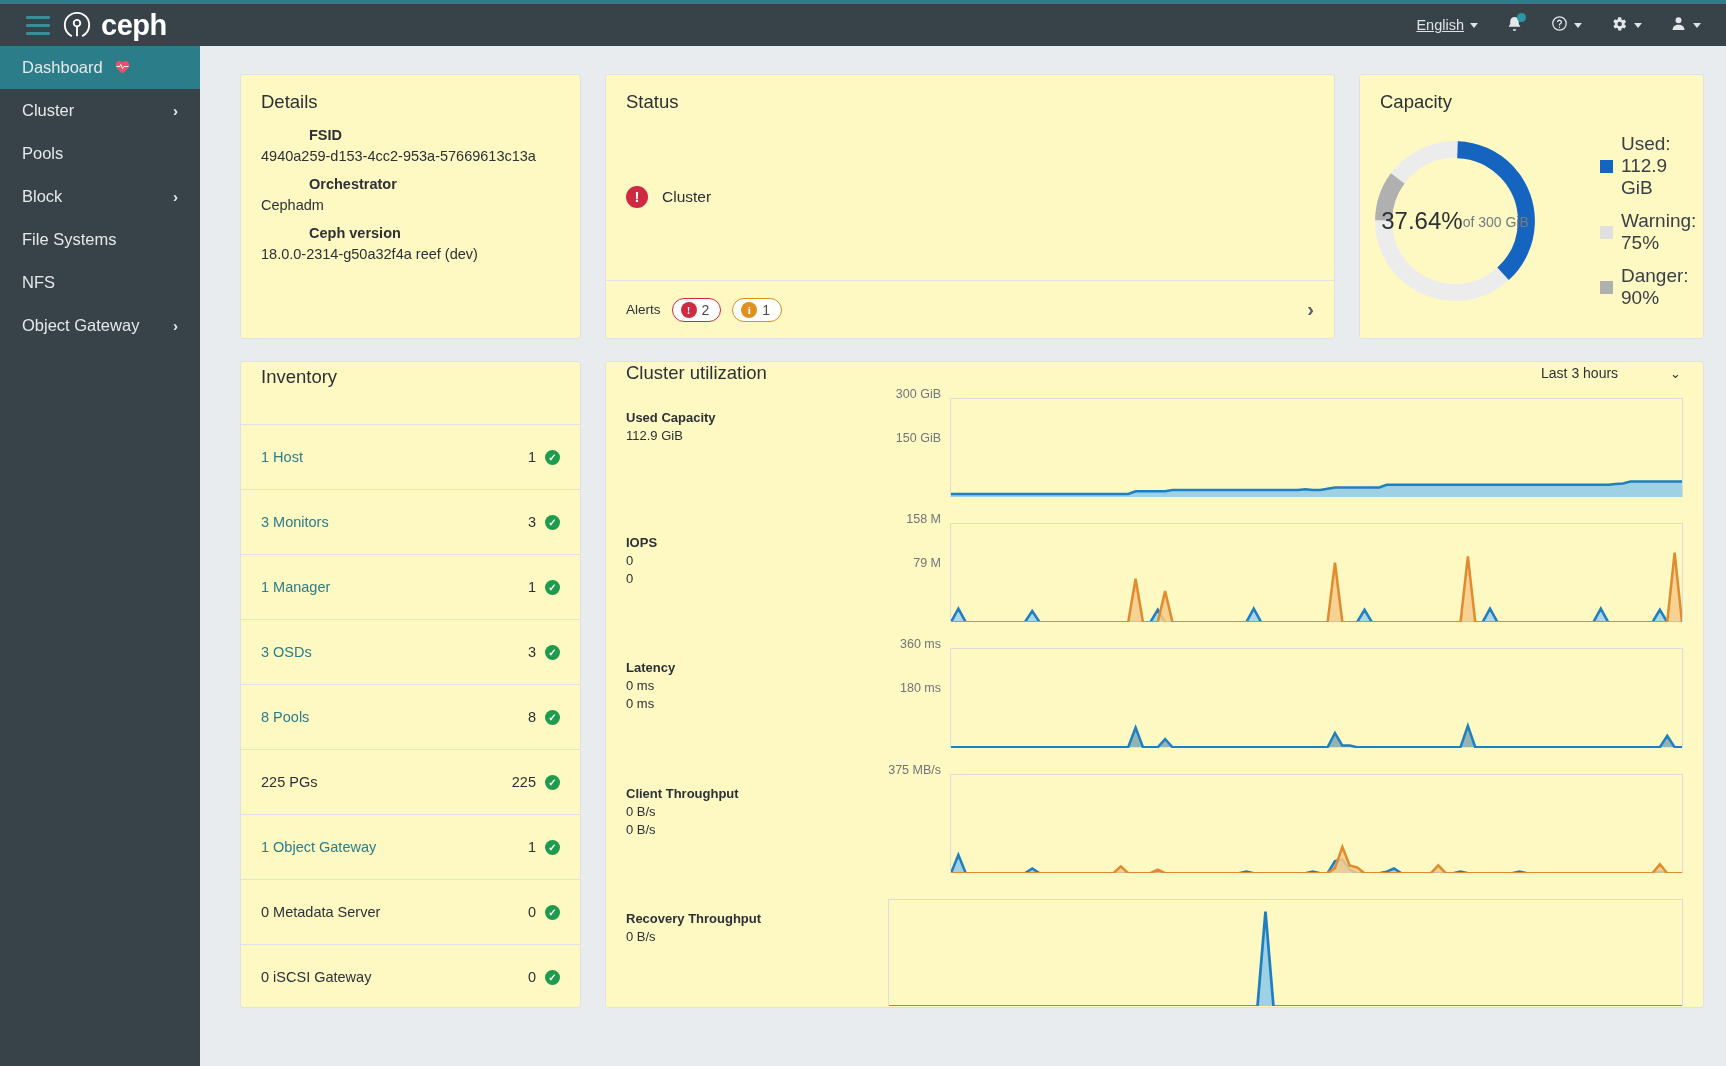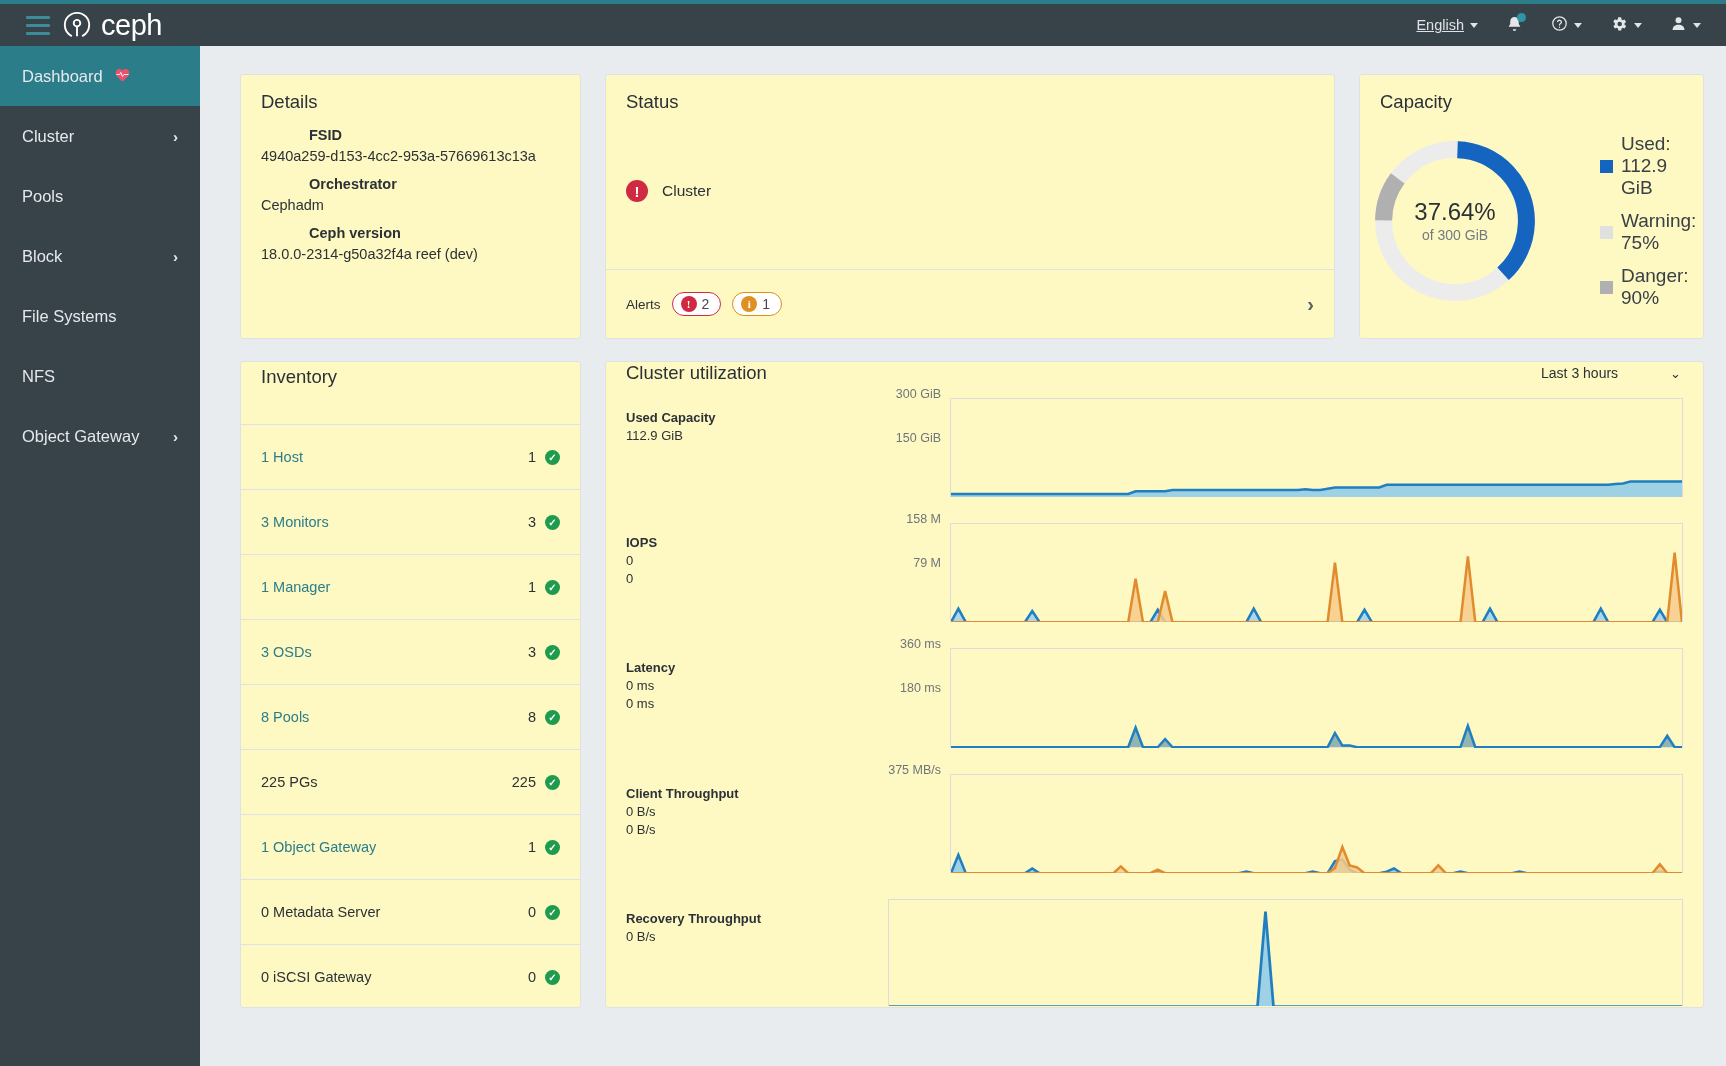--- a/index.html
+++ b/index.html
@@ -22,21 +22,21 @@
   .nav-left { display: flex; align-items: center; }
   .hamburger {
     width: 54px; height: 42px;
     display: flex; flex-direction: column; justify-content: center;
     align-items: center; gap: 5px; cursor: pointer;
     padding-left: 22px;
   }
   .hamburger span { display: block; width: 24px; height: 3px; background: #3c8b99; border-radius: 1px; }
   .brand { display: flex; align-items: center; gap: 9px; color: #fff; cursor: pointer; padding-left: 8px;}
   .brand-logo { width: 30px; height: 30px; }
-  .brand-text { font-size: 29px; letter-spacing: -0.5px; font-weight: 400; line-height: 1; }
+  .brand-text { font-size: 29px; letter-spacing: -0.5px; font-weight: 700; line-height: 1; }
   .nav-right { margin-left: auto; display: flex; align-items: center; padding-right: 12px; gap: 2px; }
   .nav-item {
     color: #dfe3e6; font-size: 14.5px;
     padding: 8px 13px; display: flex; align-items: center; gap: 6px;
     cursor: pointer; position: relative; text-decoration: underline;
   }
   .caret { width: 0; height: 0; border-left: 4px solid transparent; border-right: 4px solid transparent; border-top: 5px solid #dfe3e6; }
   .bell-wrap { position: relative; display:inline-block; }
   .bell-dot {
     position: absolute; top: -2px; right: -3px;
@@ -46,21 +46,21 @@
   
   .body-wrap { flex: 1; display: flex; min-height: 0; }
 
   
   .sidebar {
     width: 200px; flex: 0 0 200px;
     background: #374249;
     padding-top: 0;
   }
   .side-item {
-    height: 60px; display: flex; align-items: center;
+    height: 43px; display: flex; align-items: center;
     padding: 0 22px; color: #e6e9eb; font-size: 16.5px;
     cursor: pointer; position: relative;
   }
   .side-item.active { background: #2b7d8a; }
   .side-item .chev {
     margin-left: auto; font-size: 15px; font-weight: bold; color: #e6e9eb;
   }
   .heart { margin-left: 11px; font-size: 14px; color: #e8536b; }
 
   
@@ -93,21 +93,21 @@
   .status-body { flex: 1; display: flex; align-items: center; padding: 0 20px; }
   .status-row { display: flex; align-items: center; gap: 14px; }
   .status-icon-danger {
     width: 22px; height: 22px; border-radius: 50%;
     background: #cf2a42; color: #fff; font-weight: bold; font-size: 15px;
     display: flex; align-items: center; justify-content: center;
   }
   .status-label { font-size: 15.5px; color: #2b3136; }
   .status-footer {
     border-top: 1px solid #dee2e6;
-    height: 69px; display: flex; align-items: center;
+    height: 58px; display: flex; align-items: center;
     padding: 12px 20px; gap: 11px;
   }
   .alerts-label { font-size: 13.5px; color: #2b3136; }
   .badge-pill {
     display: inline-flex; align-items: center; gap: 5px;
     border-radius: 13px; padding: 3px 11px 3px 8px;
     font-size: 14px; background: #fff;
   }
   .badge-pill.danger { border: 1px solid #cf2a42; color: #4a4a4a; }
   .badge-pill.info { border: 1px solid #d99016; color: #4a4a4a; }
@@ -121,21 +121,21 @@
   .chev-right {
     margin-left: auto; color: #5a6166; font-size: 20px; font-weight: 600; cursor: pointer;
   }
 
   
   .card-capacity { width: 345px; flex: 0 0 345px; height: 265px; }
   .cap-body { display: flex; align-items: center; padding: 6px 18px 0 10px; height: 210px; }
   .donut-wrap { position: relative; width: 170px; height: 170px; flex: 0 0 170px; }
   .donut-center {
     position: absolute; inset: 0;
-    display: flex; flex-direction: column; align-items: center; justify-content: center;
+    display: flex; flex-direction: row; align-items: center; justify-content: center;
   }
   .donut-pct { font-size: 24px; color: #2b3136; line-height: 1.1; }
   .donut-sub { font-size: 14px; color: #737b80; margin-top: 2px; }
   .cap-legend { margin-left: 12px; display: flex; flex-direction: column; gap: 11px; }
   .legend-row { display: flex; align-items: center; gap: 8px; font-size: 19px; color: #3a4045; padding-left: 48px; }
   .swatch { width: 13px; height: 13px; flex: 0 0 13px; }
 
   
   .card-inventory { width: 341px; flex: 0 0 341px; height: 647px; }
   .inv-head { height: 62px; display: flex; padding: 4px 20px; }

